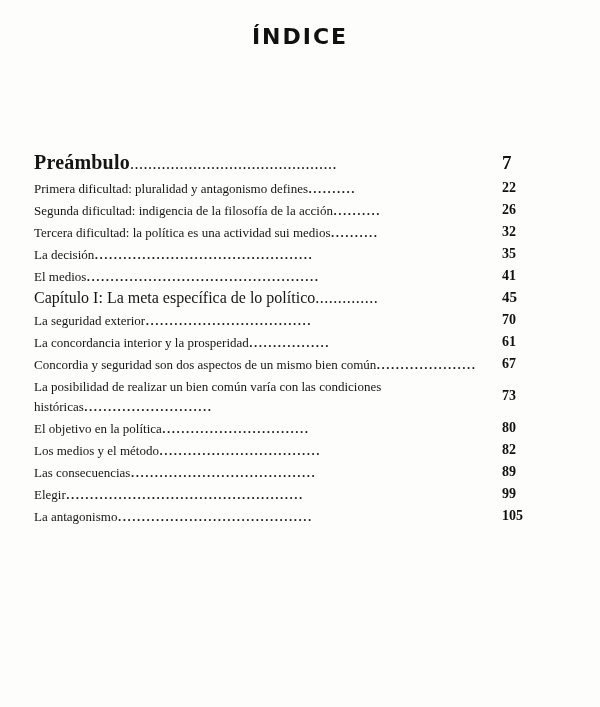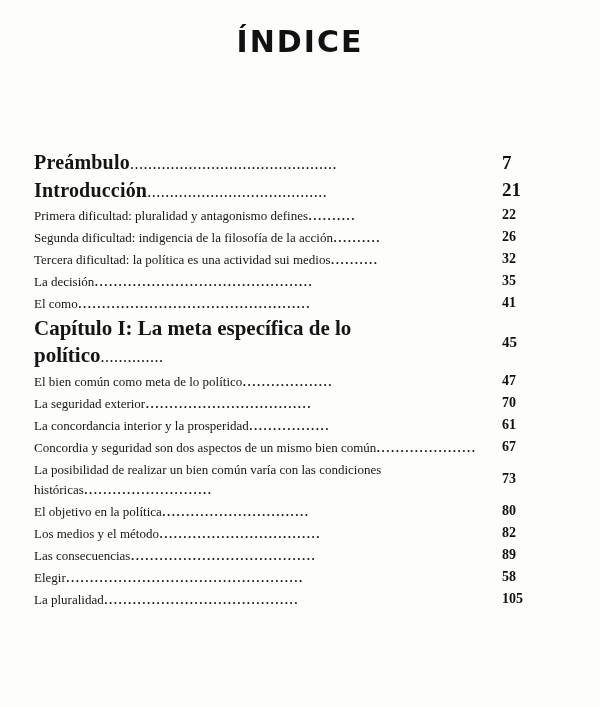--- a/index.html
+++ b/index.html
@@ -18,21 +18,21 @@
   .page {
     width: 600px;
     height: 707px;
     position: relative;
     background: #fdfdfb;
   }
   .doc-title {
     text-align: center;
     font-family: "DejaVu Sans", sans-serif;
     font-weight: bold;
-    font-size: 30px;
+    font-size: 22px;
     letter-spacing: 2px;
     margin: 0;
     padding-top: 24px;
     color: #111;
   }
   .toc {
     margin: 0;
     padding: 0 40px 0 34px;
     position: absolute;
     top: 150px;
@@ -69,22 +69,22 @@
   
   .row.major .label {
     font-weight: bold;
     font-size: 20px;
     letter-spacing: 0.2px;
   }
   .row.major .page-num {
     font-size: 19px;
   }
   .row.chapter .label {
-    font-weight: bold;
-    font-size: 21px;
+    font-weight: normal;
+    font-size: 16px;
   }
   .row.chapter .page-num {
     font-size: 15px;
   }
   .dots {
     letter-spacing: 0.5px;
   }
   .sub {
     font-size: 17px;
   }
@@ -94,51 +94,43 @@
 
 <div class="page">
 
   <h1 class="doc-title">ÍNDICE</h1>
 
   <div class="toc" id="toc-list">
       <div class="row major">
         <div class="label-wrap"><span class="label">Preámbulo</span><span class="dots">..............................................</span></div>
         <div class="page-num">7</div>
       </div>
-      <div class="row major">
-        <div class="label-wrap"><span class="label">Introducción</span><span class="dots">........................................</span></div>
-        <div class="page-num">21</div>
-      </div>
       <div class="row sub">
         <div class="label-wrap"><span class="label">Primera dificultad: pluralidad y antagonismo defines</span><span class="dots">..........</span></div>
         <div class="page-num">22</div>
       </div>
       <div class="row sub">
         <div class="label-wrap"><span class="label">Segunda dificultad: indigencia de la filosofía de la acción</span><span class="dots">..........</span></div>
         <div class="page-num">26</div>
       </div>
       <div class="row sub">
         <div class="label-wrap"><span class="label">Tercera dificultad: la política es una actividad sui medios</span><span class="dots">..........</span></div>
         <div class="page-num">32</div>
       </div>
       <div class="row sub">
         <div class="label-wrap"><span class="label">La decisión</span><span class="dots">..............................................</span></div>
         <div class="page-num">35</div>
       </div>
       <div class="row sub">
-        <div class="label-wrap"><span class="label">El como</span><span class="dots">.................................................</span></div>
+        <div class="label-wrap"><span class="label">El medios</span><span class="dots">.................................................</span></div>
         <div class="page-num">41</div>
       </div>
       <div class="row chapter">
         <div class="label-wrap"><span class="label">Capítulo I: La meta específica de lo político</span><span class="dots">..............</span></div>
         <div class="page-num">45</div>
-      </div>
-      <div class="row sub">
-        <div class="label-wrap"><span class="label">El bien común como meta de lo político</span><span class="dots">...................</span></div>
-        <div class="page-num">47</div>
       </div>
       <div class="row sub">
         <div class="label-wrap"><span class="label">La seguridad exterior</span><span class="dots">...................................</span></div>
         <div class="page-num">70</div>
       </div>
       <div class="row sub">
         <div class="label-wrap"><span class="label">La concordancia interior y la prosperidad</span><span class="dots">.................</span></div>
         <div class="page-num">61</div>
       </div>
       <div class="row sub">
@@ -156,21 +148,21 @@
       <div class="row sub">
         <div class="label-wrap"><span class="label">Los medios y el método</span><span class="dots">..................................</span></div>
         <div class="page-num">82</div>
       </div>
       <div class="row sub">
         <div class="label-wrap"><span class="label">Las consecuencias</span><span class="dots">.......................................</span></div>
         <div class="page-num">89</div>
       </div>
       <div class="row sub">
         <div class="label-wrap"><span class="label">Elegir</span><span class="dots">..................................................</span></div>
-        <div class="page-num">58</div>
+        <div class="page-num">99</div>
       </div>
       <div class="row sub">
-        <div class="label-wrap"><span class="label">La pluralidad</span><span class="dots">.........................................</span></div>
+        <div class="label-wrap"><span class="label">La antagonismo</span><span class="dots">.........................................</span></div>
         <div class="page-num">105</div>
       </div>
     </div>
 
 </div>
 
 </body></html>

